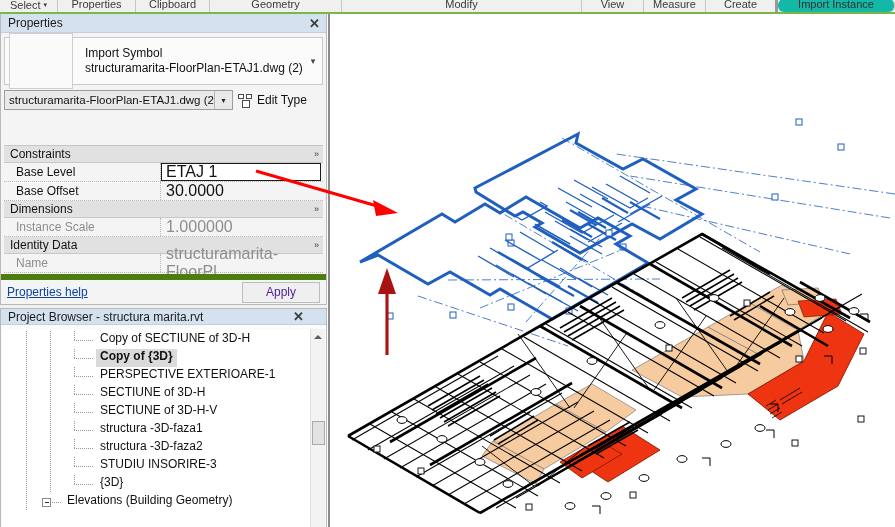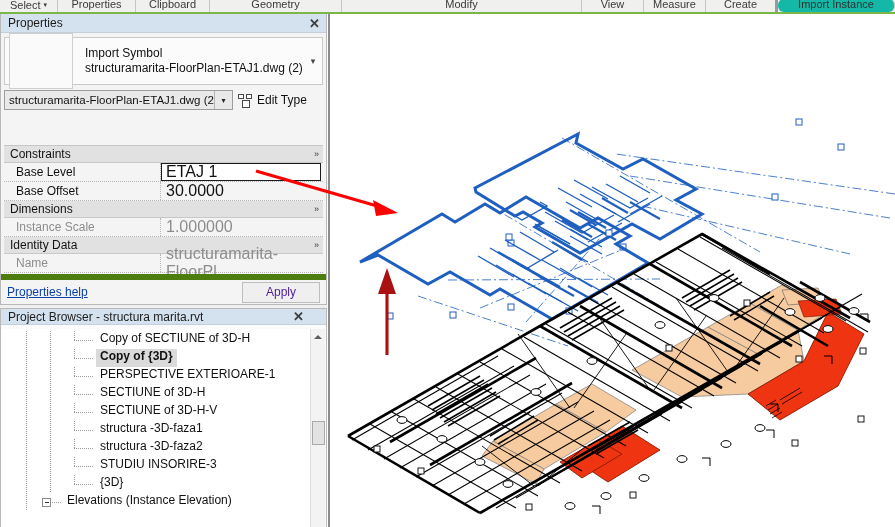--- a/index.html
+++ b/index.html
@@ -421,21 +421,21 @@
               <span class="gap"></span>
               <span class="elbow"></span>
               <span class="lbl">{3D}</span>
             </div>
             <div class="tnode">
               <span class="guide"></span>
               <span style="width: 14px; flex: 0 0 auto;"></span>
               <span class="expander">
                 <span class="bx"></span>
               </span>
-              <span class="lbl">Elevations (Instance Elevation)</span>
+              <span class="lbl">Elevations (Building Geometry)</span>
             </div>
           </div>
         <div class="vscroll">
           <div class="vs-up">
               <span class="tri"></span>
             </div>
           <div class="vs-thumb"></div>
         </div>
       </div>
     </div>

